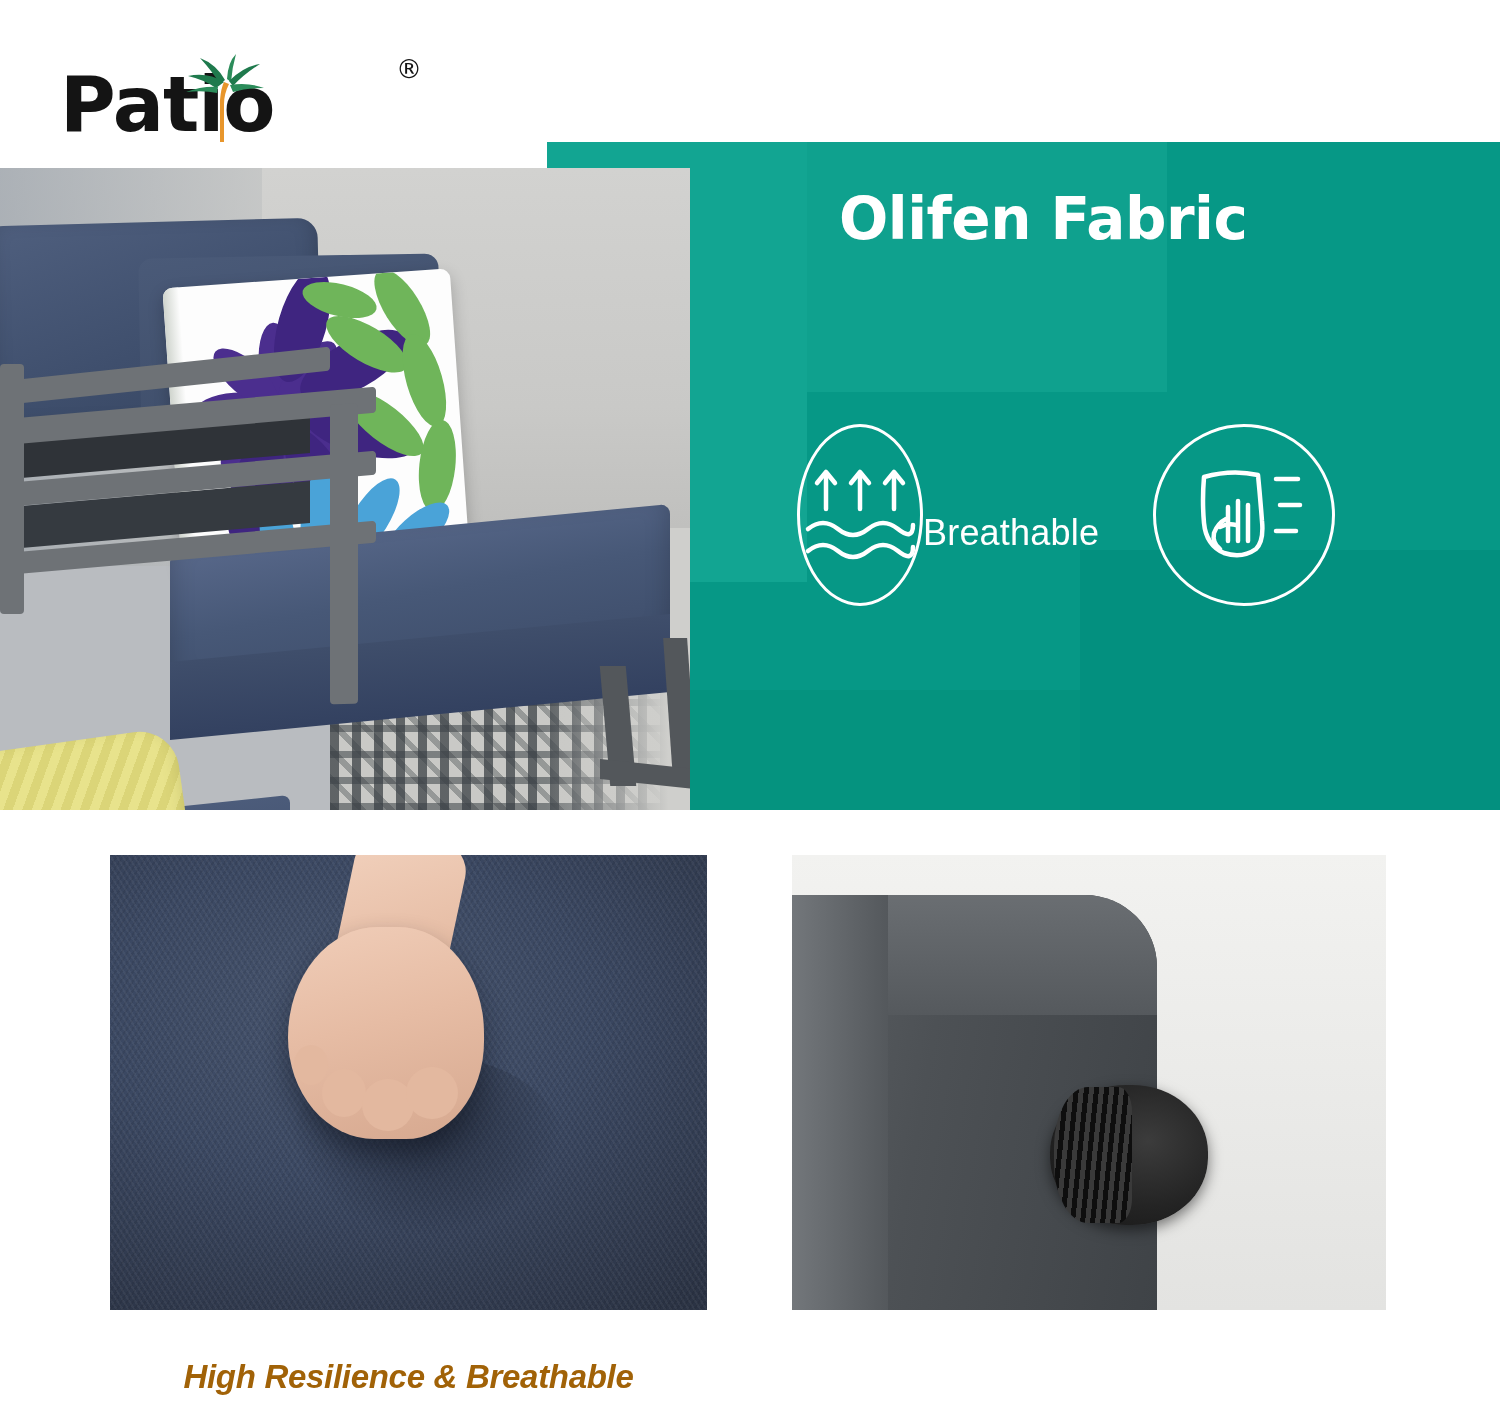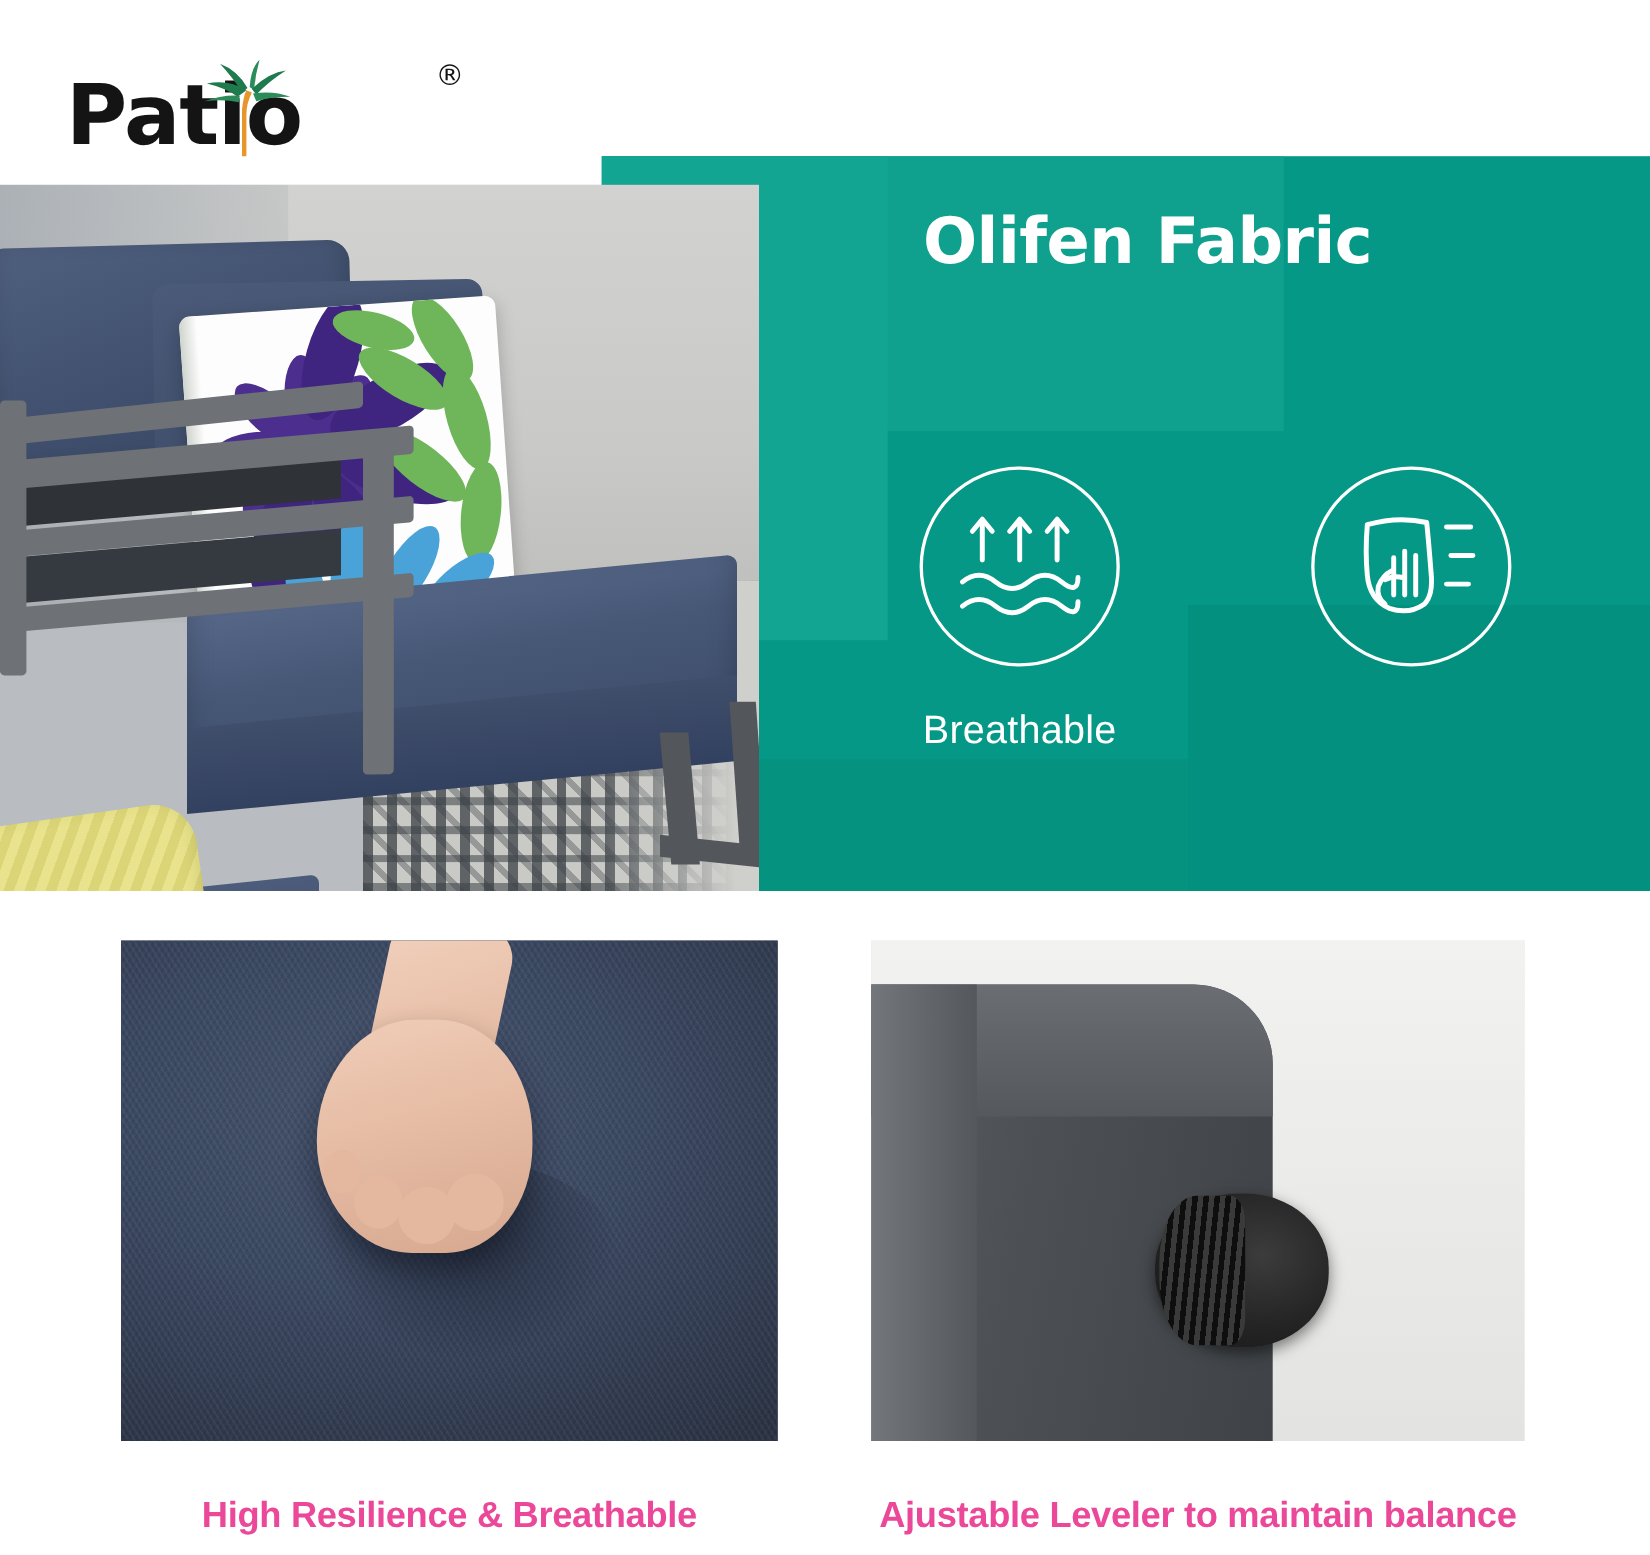--- a/index.html
+++ b/index.html
@@ -28,21 +28,21 @@
   .teal-panel .bl-dark { position:absolute; left:0; bottom:0; width:640px; height:120px;
     background:#05937f; }
 
   .headline { position:absolute; left:292px; top:40px; width:640px;
     color:#ffffff; font-size:58px; font-weight:700; line-height:1.30;
     font-family:"DejaVu Sans", sans-serif; letter-spacing:-0.5px; }
   .headline .l2 { display:block; }
 
   .features { position:absolute; left:250px; top:282px; width:700px;
     display:flex; gap:96px; }
-  .feature { width:260px; display:flex; flex-direction:column; align-items:center; }
+  .feature { width:260px; display:flex; flex-direction:row; align-items:center; }
   .circle { width:182px; height:182px; border:3px solid #ffffff; border-radius:50%;
     display:flex; align-items:center; justify-content:center; }
   .feat-label { margin-top:36px; color:#ffffff; font-size:36px; font-weight:400;
     white-space:nowrap; letter-spacing:0.2px; }
 
   
   .hero { position:absolute; left:0; top:168px; width:690px; height:642px;
     overflow:hidden; background:#b9bcc0; }
   .wall { position:absolute; left:0; top:0; width:100%; height:62%;
     background:linear-gradient(180deg,#d2d2d0 0%,#c9c9c7 60%,#bdbdbb 100%); }
@@ -136,22 +136,22 @@
     background:linear-gradient(90deg,#73777b,#54585c); }
   .knob { position:absolute; left:258px; top:230px; width:158px; height:140px;
     background:radial-gradient(ellipse at 62% 40%, #3c3c3c 0%, #242424 55%, #151515 100%);
     border-radius:48%; box-shadow:0 5px 14px rgba(0,0,0,.5); }
   .knob-ridges { position:absolute; left:262px; top:232px; width:78px; height:136px;
     background:repeating-linear-gradient(96deg,#0e0e0e 0 5px,#3a3a3a 5px 10px);
     border-radius:44% 18% 18% 44%; }
 
   
   .caption { position:absolute; bottom:18px; font-size:33px; font-weight:700;
-    color:#ec4899; font-family:"Liberation Sans Narrow","Liberation Sans",sans-serif;
-    letter-spacing:-0.3px; white-space:nowrap; }
+    color:#a16207; font-family:"Liberation Sans Narrow","Liberation Sans",sans-serif;
+    letter-spacing:-0.3px; white-space:nowrap;font-style:italic; }
   .cap-left  { left:110px; width:597px; text-align:center; }
   .cap-right { left:792px; width:594px; text-align:center; }
 </style>
 </head>
 <body>
 
 <div class="page">
 
   <div class="logo">
     <div class="logo-word">
@@ -307,15 +307,14 @@
   <div class="photo-right">
     <div class="bgwall"></div>
     <div class="leg-body"></div>
     <div class="leg-top"></div>
     <div class="leg-shade"></div>
     <div class="knob"></div>
     <div class="knob-ridges"></div>
   </div>
 
   <div class="caption cap-left">High Resilience &amp; Breathable</div>
-  <div class="caption cap-right">Ajustable Leveler to maintain balance</div>
 
 </div>
 
 </body></html>

